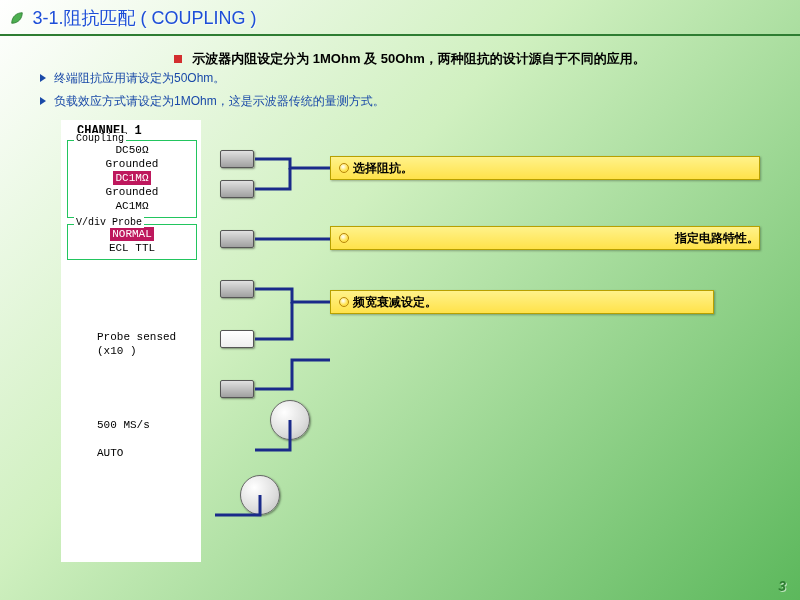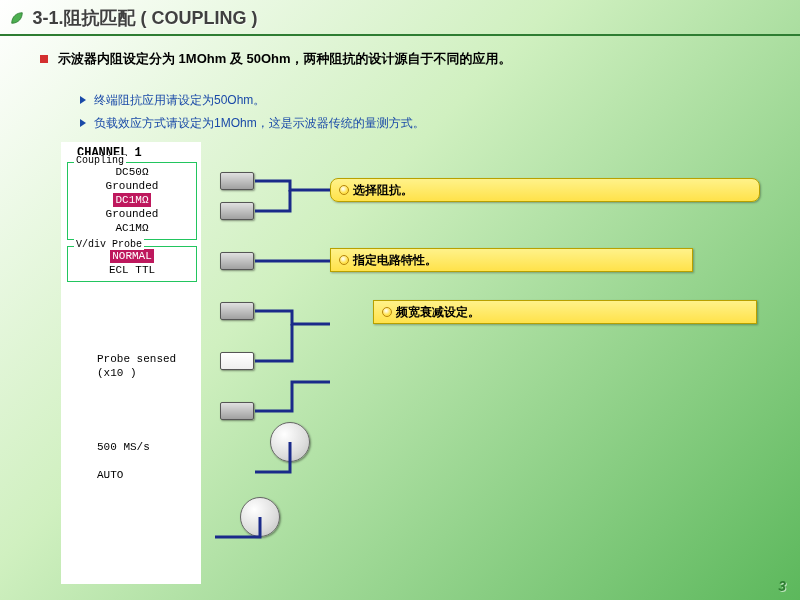--- a/index.html
+++ b/index.html
@@ -19,49 +19,49 @@
   .title-bar .leaf {
     display: inline-block;
     width: 14px;
     height: 14px;
     margin-right: 4px;
     vertical-align: middle;
   }
   .title-bar h1 {
     display: inline;
     font-size: 18px;
-    font-weight: bold;
-    color: #404040;
+    font-weight: normal;
+    color: #1d4ed8;
     text-shadow: 1px 1px 0 rgba(255,255,255,.6);
     vertical-align: middle;
   }
   .content {
     padding: 14px 20px 10px 40px;
   }
   .bullet-main {
     display: flex;
     align-items: flex-start;
-    margin-bottom: 24px;
+    margin-bottom: 2px;
+    justify-content: center;
   }
   .bullet-main .sq {
     width: 8px; height: 8px;
     background: #d32f2f;
     margin-top: 5px;
     margin-right: 10px;
     flex: none;
   }
   .bullet-main .txt {
     font-size: 13px;
     font-weight: bold;
     color: #000;
   }
   .bullet-sub {
     display: flex;
     align-items: flex-start;
-    margin-left: 40px;
     margin-bottom: 6px;
     font-size: 12px;
     color: #1a4aa8;
   }
   .bullet-sub .arrowhead {
     width: 0; height: 0;
     border-top: 4px solid transparent;
     border-bottom: 4px solid transparent;
     border-left: 6px solid #1a4aa8;
     margin-top: 4px;
@@ -238,29 +238,29 @@
     <div class="btn3d" style="left:180px; top:30px;"></div>
     <div class="btn3d" style="left:180px; top:60px;"></div>
     <div class="btn3d" style="left:180px; top:110px;"></div>
     <div class="btn3d" style="left:180px; top:160px;"></div>
     <div class="btn3d" style="left:180px; top:210px; background:linear-gradient(#fff,#eee);"></div>
     <div class="btn3d" style="left:180px; top:260px;"></div>
 
     <div class="knob" style="left:230px; top:280px;"></div>
     <div class="knob" style="left:200px; top:355px;"></div>
 
-    <div class="bar" style="left:290px; top:36px; width:430px;border-radius:8px;">
+    <div class="bar" style="left:290px; top:36px; width:430px;">
       <div class="dot"></div>
       <span>选择阻抗。</span>
     </div>
-    <div class="bar" style="left:290px; top:106px; width:363px;">
+    <div class="bar" style="left:290px; top:106px; width:430px;justify-content:space-between;">
       <div class="dot"></div>
       <span>指定电路特性。</span>
     </div>
-    <div class="bar" style="left:290px; top:158px; width:384px;margin-left:43px;">
+    <div class="bar" style="left:290px; top:170px; width:384px;">
       <div class="dot"></div>
       <span>频宽衰减设定。</span>
     </div>
 
     <svg style="position:absolute; left:0; top:0; width:760px; height:420px; pointer-events:none;">
       <g stroke="#1a2a8a" stroke-width="3" fill="none">
 
         <path d="M215 39 H250 V48 H290"></path>
         <path d="M215 69 H250 V48"></path>
 

